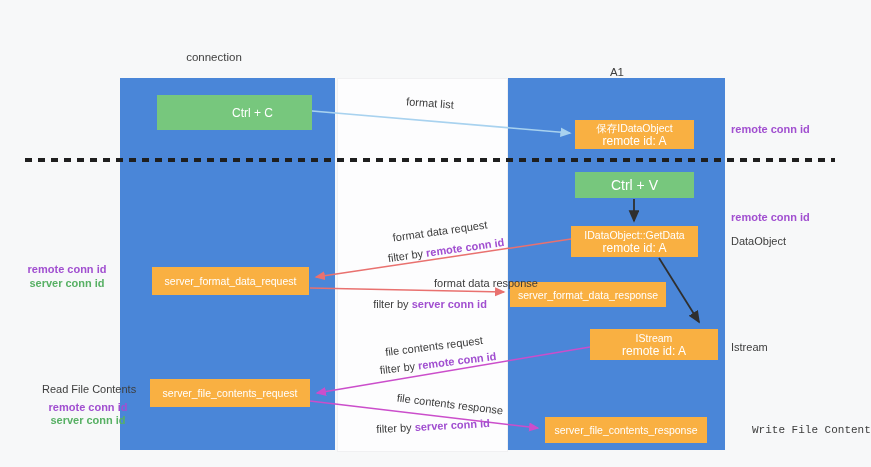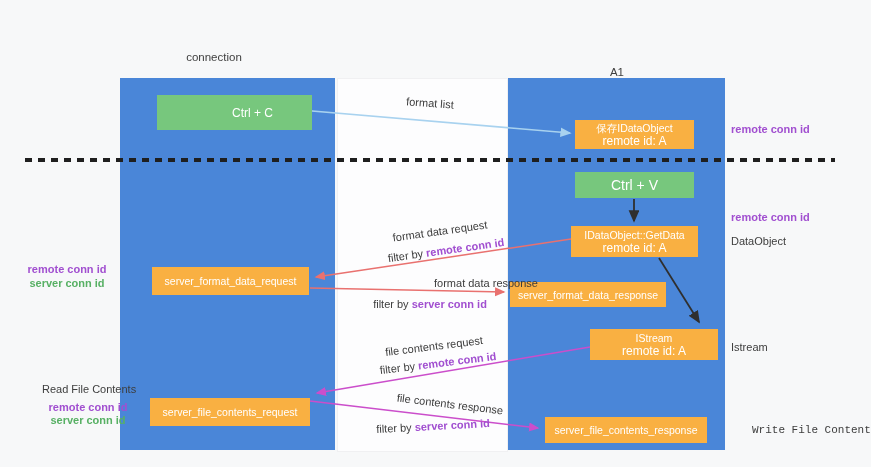--- a/index.html
+++ b/index.html
@@ -35,21 +35,21 @@
   .node .l1{font-size:10.5px;line-height:13px;}
   .node .l2{font-size:12px;line-height:12px;}
   .single{font-size:10.5px;}
   #box-ctrl-c{left:157px;top:95px;width:119px;height:35px;font-size:12px;padding-left:36px;}
   #box-save-ido{left:575px;top:120px;width:119px;height:29px;}
   #box-ctrl-v{left:575px;top:172px;width:119px;height:26px;font-size:14px;}
   #box-getdata{left:571px;top:226px;width:127px;height:31px;}
   #box-fmt-req{left:152px;top:267px;width:157px;height:28px;}
   #box-fmt-resp{left:510px;top:282px;width:156px;height:25px;}
   #box-istream{left:590px;top:329px;width:128px;height:31px;}
-  #box-file-req{left:150px;top:398px;width:160px;height:28px;}
+  #box-file-req{left:150px;top:379px;width:160px;height:28px;}
   #box-file-resp{left:545px;top:417px;width:162px;height:26px;text-align:right;}
   .mid-label{
     font-size:11px;color:#3c3c3c;white-space:nowrap;
     transform-origin:center;text-align:center;
   }
   .purple{color:#a14fd0;font-weight:bold;}
   .greentx{color:#57b064;font-weight:bold;}
   .plain{color:#3d3d3d;font-weight:normal;}
   .side-label{font-size:11px;white-space:nowrap;}
   .side-bold{font-weight:bold;}

